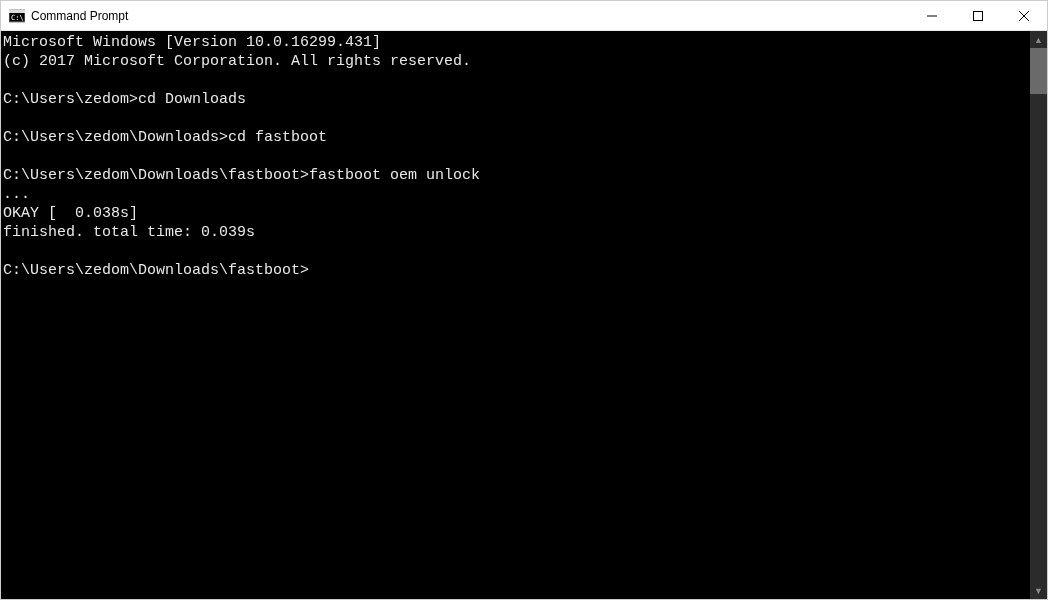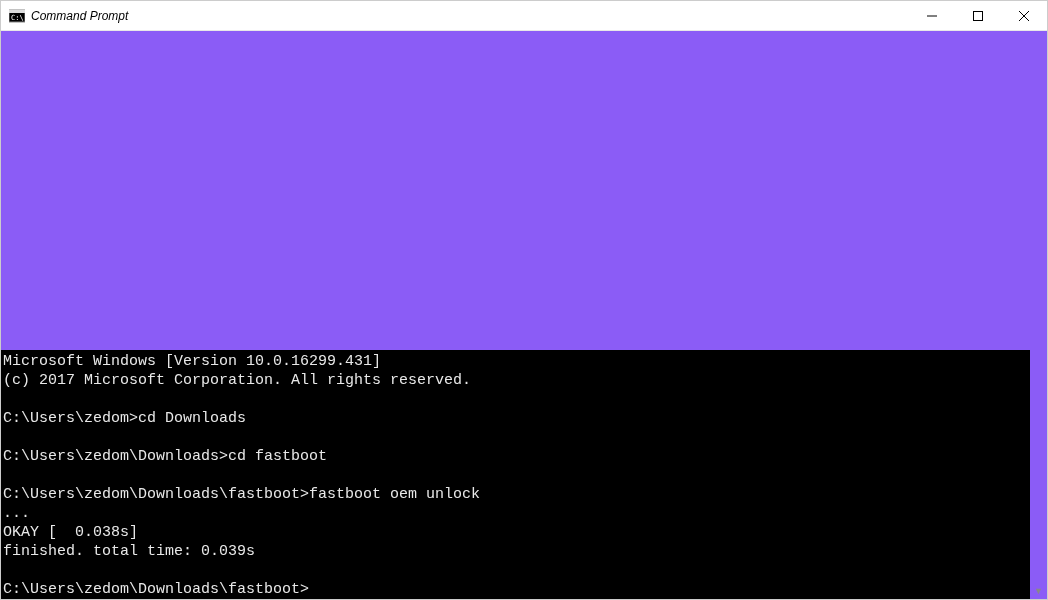--- a/index.html
+++ b/index.html
@@ -39,44 +39,42 @@
       justify-content: center;
     }
     .titlebar-icon svg {
       width: 16px;
       height: 16px;
     }
     .titlebar-text {
       font-size: 12px;
       color: #000;
       flex: 1;
-      font-style: italic;
     }
     .window-controls {
       display: flex;
       height: 100%;
     }
     .window-control {
       width: 46px;
       height: 100%;
       display: flex;
       align-items: center;
       justify-content: center;
       cursor: pointer;
     }
     .window-control svg {
       width: 10px;
       height: 10px;
     }
     .terminal-container {
       flex: 1;
       display: flex;
-      background: #8b5cf6;
+      background: #737373;
       position: relative;
-      align-items: flex-end;
     }
     .terminal {
       flex: 1;
       background: #000;
       color: #e8e8e8;
       font-family: Consolas, 'Courier New', monospace;
       font-size: 15px;
       line-height: 19px;
       padding: 2px 0 0 2px;
       white-space: pre;

